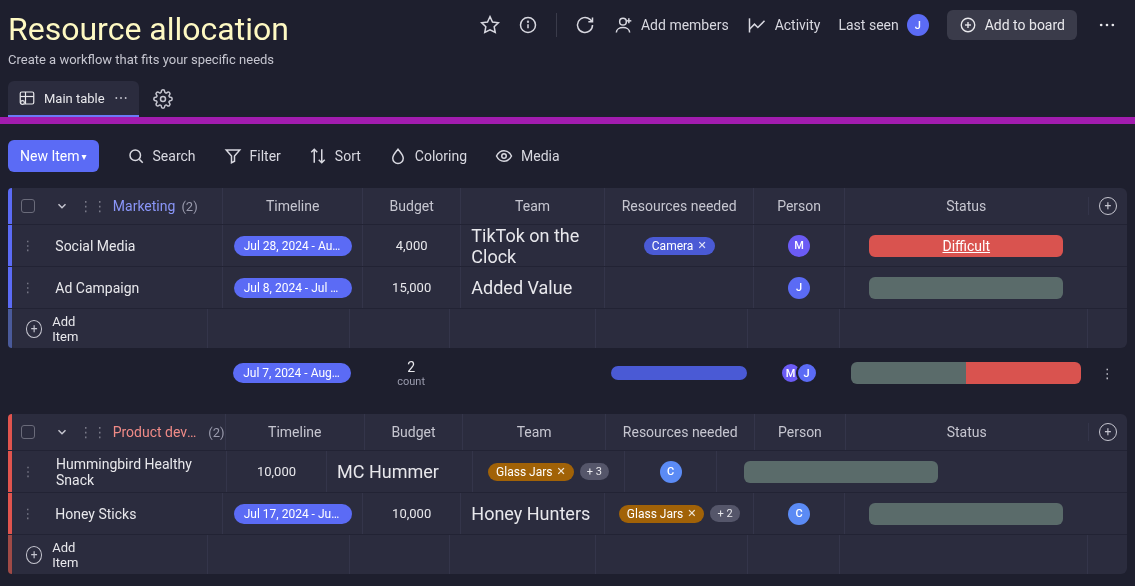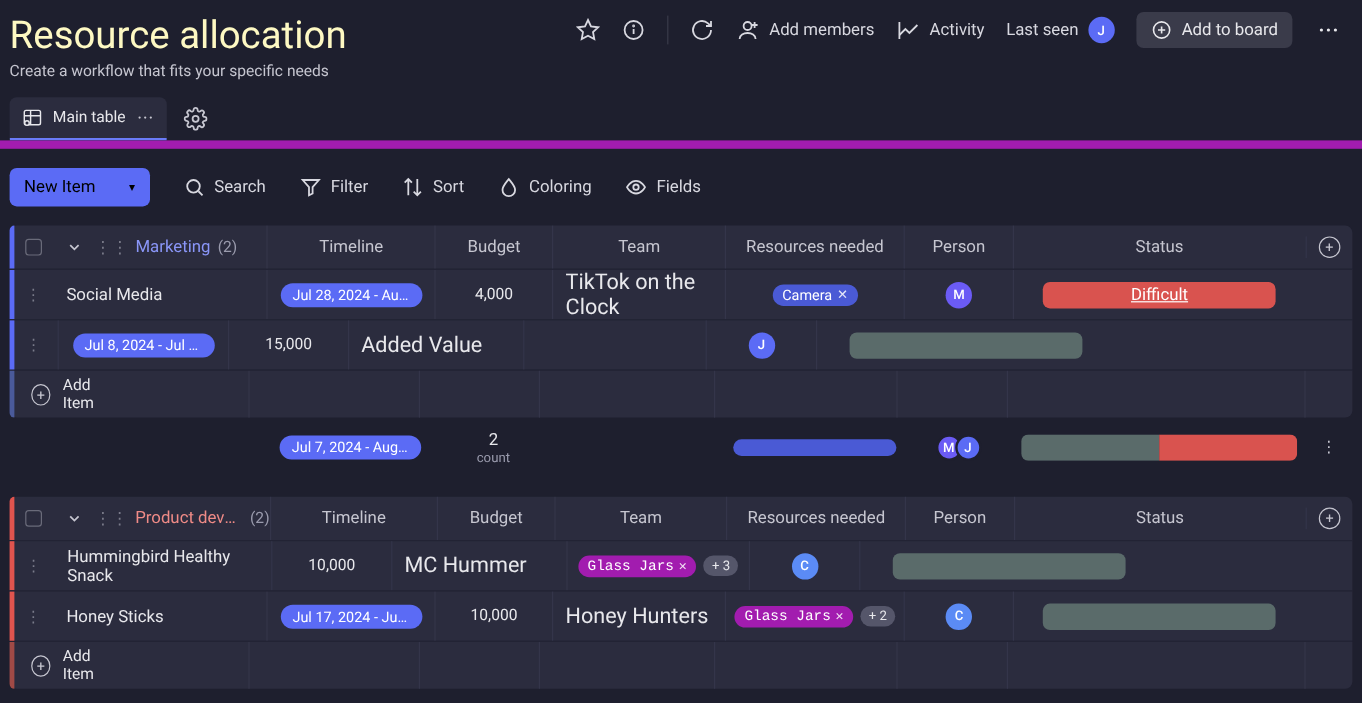--- a/index.html
+++ b/index.html
@@ -26,21 +26,21 @@
 .avatar-c { background: #5b8bf5; color: #fff; }
 .btn-primary { background: #3a3b4a; border-radius: 6px; padding: 6px 12px; display: flex; align-items: center; gap: 8px; cursor: pointer; font-size: 14px; }
 .dots-icon { width: 24px; height: 24px; display: flex; align-items: center; justify-content: center; cursor: pointer; }
 
 .viewbar { display: flex; align-items: center; gap: 14px; padding: 10px 8px 0 8px; border-bottom: 7px solid #a21caf; }
 .view-tab { display: flex; align-items: center; gap: 8px; background: #2b2c3e; border-radius: 6px 6px 0 0; padding: 8px 10px; border-bottom: 2px solid #6a7bf7; cursor: pointer; }
 .view-tab .tab-dots { color: #c6c6d0; }
 .gear { color: #c6c6d0; cursor: pointer; }
 
 .toolbar { display: flex; align-items: center; gap: 28px; padding: 16px 8px; }
-.btn-new { background: #5b6bf5; color: #000000; border-radius: 6px; padding: 8px 12px; display: flex; align-items: center; gap: 28px; cursor: pointer; font-size: 14px; }
+.btn-new { background: #5b6bf5; color: #ffffff; border-radius: 6px; padding: 8px 12px; display: flex; align-items: center; gap: 2px; cursor: pointer; font-size: 14px; }
 .btn-new .caret { font-size: 10px; }
 .tool { display: flex; align-items: center; gap: 8px; color: #d8d8e0; cursor: pointer; font-size: 14px; }
 
 .groups { padding: 0 8px; }
 .group { margin-bottom: 20px; }
 .group-header { display: flex; align-items: center; background: #2b2c3e; border-radius: 6px 6px 0 0; height: 36px; position: relative; }
 .group-header::before { content:""; position:absolute; left:0; top:0; bottom:0; width:4px; border-radius:6px 0 0 0; }
 .grp-blue::before { background:#5b6bf5; }
 .grp-red::before { background:#e0544e; }
 .gh-check { width: 40px; display:flex; justify-content:center; }
@@ -66,21 +66,21 @@
 .row::before { content:""; position:absolute; left:0; top:0; bottom:0; width:4px; }
 .row-blue::before { background:#5b6bf5; }
 .row-red::before { background:#e0544e; }
 .r-drag { width:40px; display:flex; justify-content:center; color:#7a7b8a; cursor:grab; }
 .r-name { width:178px; padding-left:8px; font-size:14px; }
 .cell { display:flex; align-items:center; justify-content:center; border-left:1px solid #34354a; height:100%; font-size:13px; }
 .pill-date { background:#5b6bf5; color:#fff; border-radius:11px; padding:3px 10px; font-size:12px; white-space:nowrap; max-width:118px; overflow:hidden; text-overflow:ellipsis; }
 .cell-team { justify-content:flex-start; padding-left:10px; font-size:18px; }
 .tag { border-radius:11px; padding:2px 8px; font-size:12px; display:inline-flex; align-items:center; gap:4px; }
 .tag-blue { background:#4a5ad5; color:#fff; }
-.tag-red { background:#a21caf; color:#fff;font-family:Liberation Mono, monospace; }
+.tag-red { background:#a16207; color:#fff; }
 .tag-x { font-size:11px; opacity:0.85; }
 .tag-count { background:#55566a; color:#e8e8ec; border-radius:10px; padding:2px 7px; font-size:11px; display:inline-flex; align-items:center; gap:3px; }
 .res-wrap { display:flex; gap:6px; align-items:center; }
 .status-pill { border-radius:6px; height:22px; width:194px;text-decoration:underline; }
 .st-red { background:#d9534f; color:#fff; display:flex; align-items:center; justify-content:center; font-size:14px; }
 .st-grey { background:#5a6b6a; }
 .row-add { display:flex; align-items:center; background:#2b2c3e; height:40px; border-top:1px solid #222334; position:relative; gap:10px; padding-left:18px; border-radius:0 0 6px 6px; }
 .row-add::before { content:""; position:absolute; left:0; top:0; bottom:0; width:4px; border-radius:0 0 0 6px; }
 .add-blue::before { background:#4a5a9a; }
 .add-red::before { background:#a04a46; }
@@ -228,21 +228,21 @@
     <svg width="18" height="18" viewBox="0 0 24 24" fill="none" stroke="currentColor" stroke-width="2">
         <path d="M12 3c4 5 7 8 7 12a7 7 0 0 1-14 0c0-4 3-7 7-12z"></path>
       </svg>
     <span>Coloring</span>
   </div>
   <div class="tool">
     <svg width="18" height="18" viewBox="0 0 24 24" fill="none" stroke="currentColor" stroke-width="2">
         <path d="M2 12s3.5-7 10-7 10 7 10 7-3.5 7-10 7-10-7-10-7z"></path>
         <circle cx="12" cy="12" r="3"></circle>
       </svg>
-    <span>Fields</span>
+    <span>Media</span>
   </div>
 </div>
 
 <div class="groups">
 
   <div class="group">
     <div class="group-header grp-blue">
       <div class="gh-check">
           <div class="checkbox"></div>
         </div>
@@ -287,20 +287,21 @@
           <div class="avatar avatar-m">M</div>
         </div>
       <div class="cell c-status">
           <div class="status-pill st-red">Difficult</div>
         </div>
       <div class="c-add"></div>
     </div>
 
     <div class="row row-blue">
       <div class="r-drag">⋮</div>
+      <div class="r-name">Ad Campaign</div>
       <div class="cell c-timeline">
           <span class="pill-date">Jul 8, 2024 - Jul 2…</span>
         </div>
       <div class="cell c-budget">15,000</div>
       <div class="cell c-team cell-team">Added Value</div>
       <div class="cell c-res"></div>
       <div class="cell c-person">
           <div class="avatar avatar-j">J</div>
         </div>
       <div class="cell c-status">

